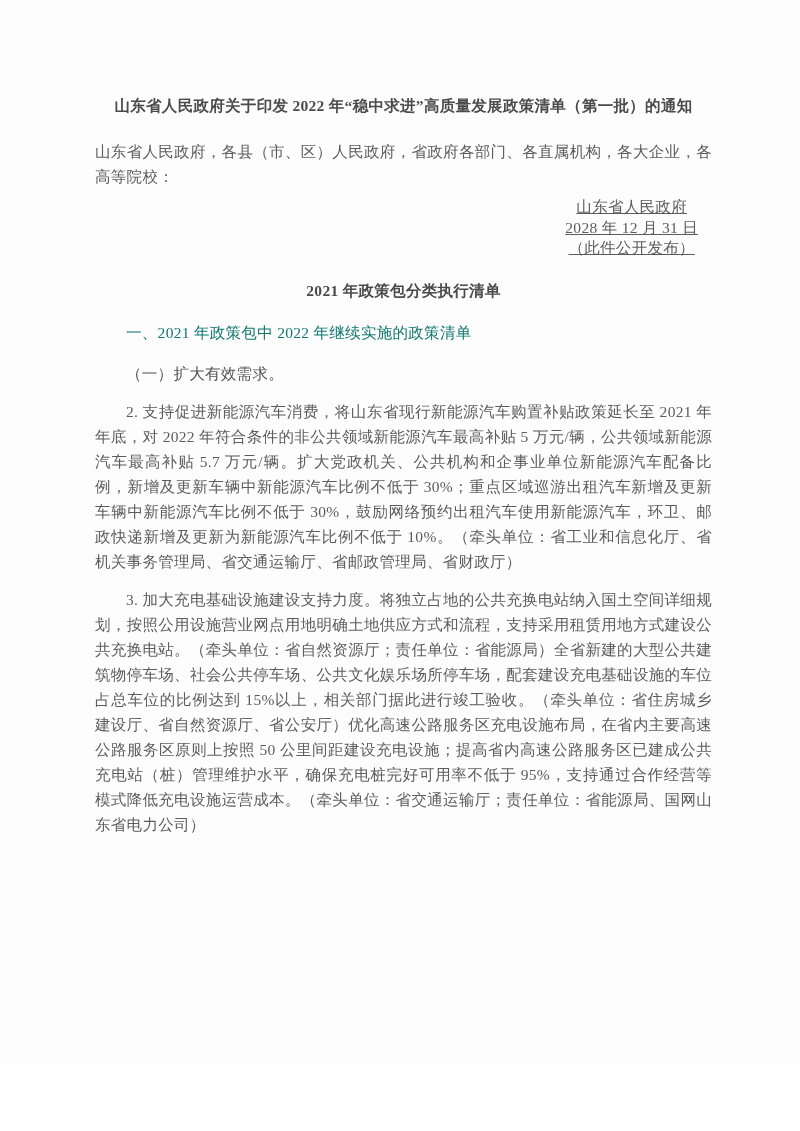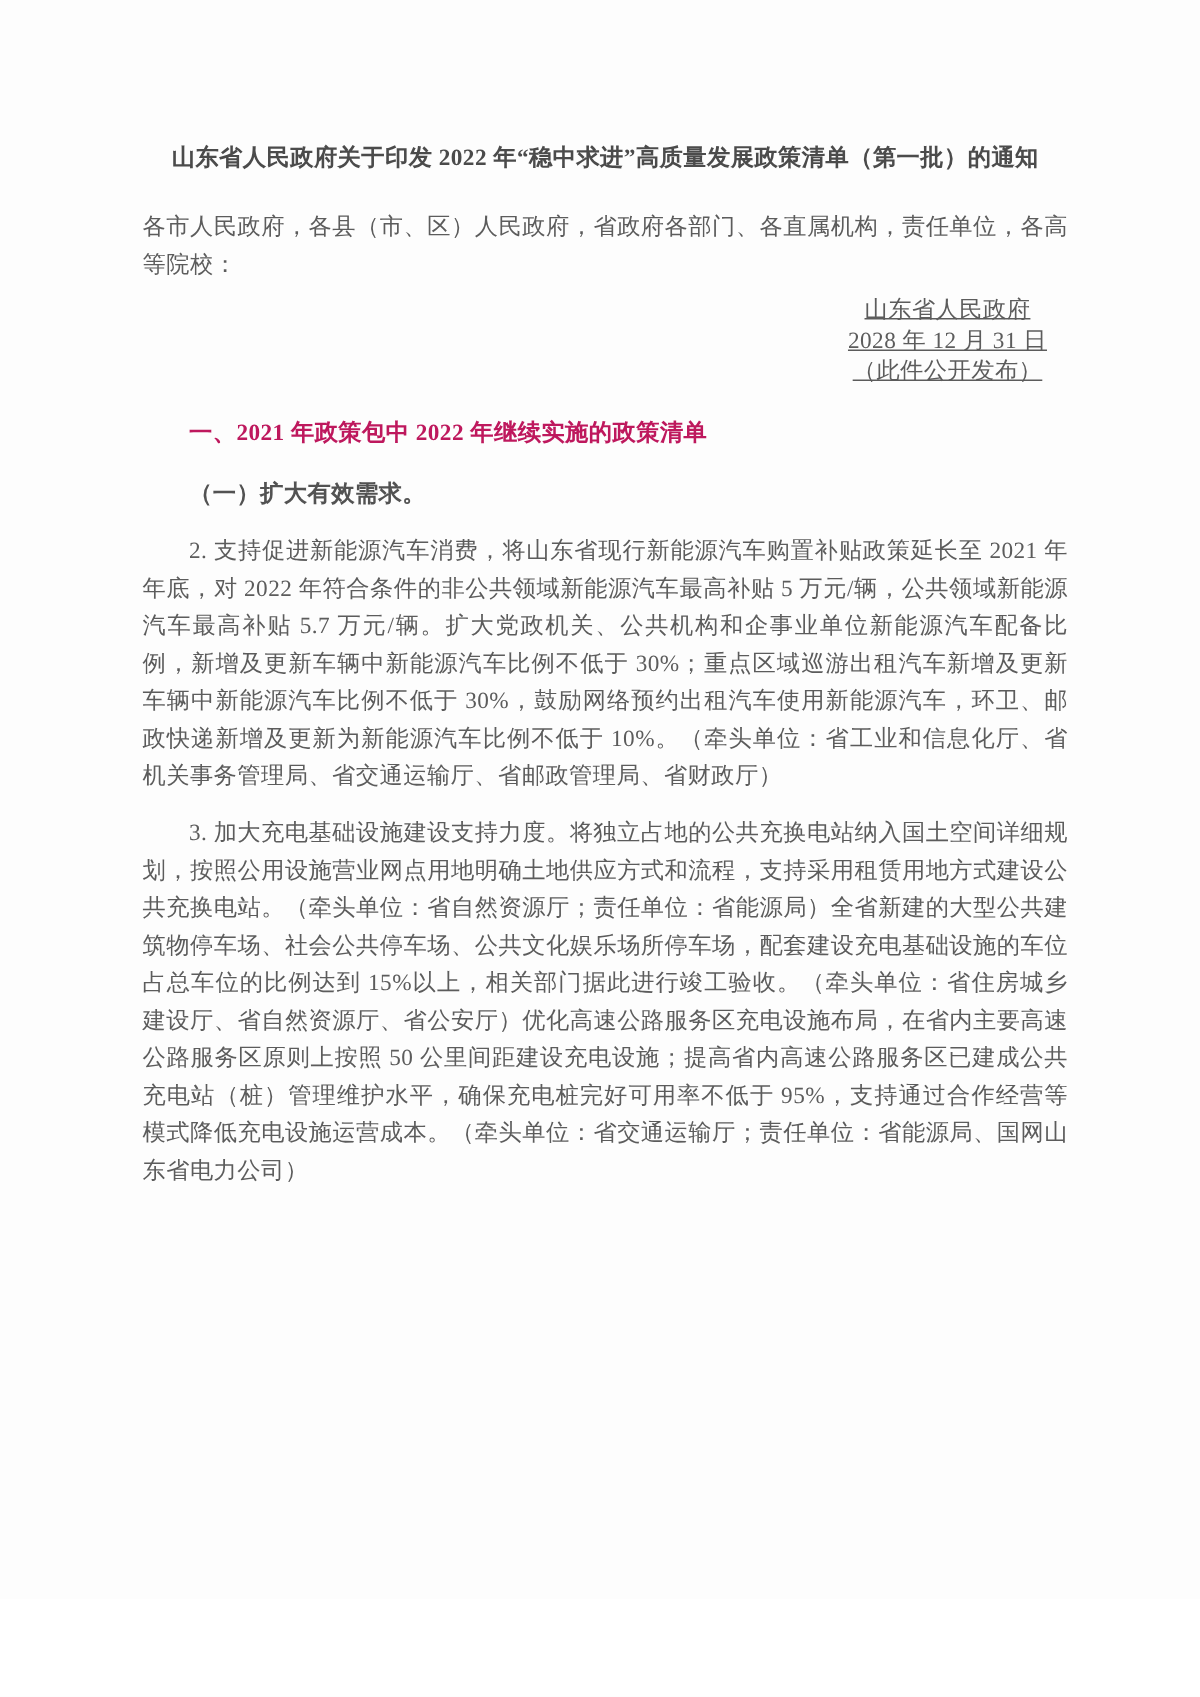--- a/index.html
+++ b/index.html
@@ -57,54 +57,55 @@
   .signature-block div { margin: 0; }
   .clear { clear: both; }
   .list-title {
     text-align: center;
     font-weight: bold;
     color: #4b4b4b;
     margin: 19px 0 0 0;
   }
   .section-heading {
     text-indent: 2em;
-    font-weight: bold;
-    color: #be185d;
+    font-weight: normal;
+    color: #0f766e;
     margin: 17px 0 0 0;
   }
   .subsection-heading {
     text-indent: 2em;
-    font-weight: 700;
+    font-weight: 400;
     color: #525252;
     margin: 16px 0 0 0;
   }
   .policy-item {
     text-indent: 2em;
     margin: 13px 0 0 0;
   }
 </style>
 </head>
 <body>
 
 <div class="page">
   <div class="content">
 
     <p class="doc-title">山东省人民政府关于印发 2022 年“稳中求进”高质量发展政策清单（第一批）的通知</p>
 
 
-    <p class="salutation">各市人民政府，各县（市、区）人民政府，省政府各部门、各直属机构，责任单位，各高等院校：</p>
+    <p class="salutation">山东省人民政府，各县（市、区）人民政府，省政府各部门、各直属机构，各大企业，各高等院校：</p>
 
 
     <div class="signature-block">
       <div>山东省人民政府</div>
       <div>2028 年 12 月 31 日</div>
       <div>（此件公开发布）</div>
     </div>
     <div class="clear"></div>
 
+    <p class="list-title">2021 年政策包分类执行清单</p>
 
     <p class="section-heading">一、2021 年政策包中 2022 年继续实施的政策清单</p>
 
     <p class="subsection-heading">（一）扩大有效需求。</p>
 
 
     <p class="policy-item">2. 支持促进新能源汽车消费，将山东省现行新能源汽车购置补贴政策延长至 2021 年年底，对 2022 年符合条件的非公共领域新能源汽车最高补贴 5 万元/辆，公共领域新能源汽车最高补贴 5.7 万元/辆。扩大党政机关、公共机构和企事业单位新能源汽车配备比例，新增及更新车辆中新能源汽车比例不低于 30%；重点区域巡游出租汽车新增及更新车辆中新能源汽车比例不低于 30%，鼓励网络预约出租汽车使用新能源汽车，环卫、邮政快递新增及更新为新能源汽车比例不低于 10%。（牵头单位：省工业和信息化厅、省机关事务管理局、省交通运输厅、省邮政管理局、省财政厅）</p>
 
     <p class="policy-item">3. 加大充电基础设施建设支持力度。将独立占地的公共充换电站纳入国土空间详细规划，按照公用设施营业网点用地明确土地供应方式和流程，支持采用租赁用地方式建设公共充换电站。（牵头单位：省自然资源厅；责任单位：省能源局）全省新建的大型公共建筑物停车场、社会公共停车场、公共文化娱乐场所停车场，配套建设充电基础设施的车位占总车位的比例达到 15%以上，相关部门据此进行竣工验收。（牵头单位：省住房城乡建设厅、省自然资源厅、省公安厅）优化高速公路服务区充电设施布局，在省内主要高速公路服务区原则上按照 50 公里间距建设充电设施；提高省内高速公路服务区已建成公共充电站（桩）管理维护水平，确保充电桩完好可用率不低于 95%，支持通过合作经营等模式降低充电设施运营成本。（牵头单位：省交通运输厅；责任单位：省能源局、国网山东省电力公司）</p>
 

